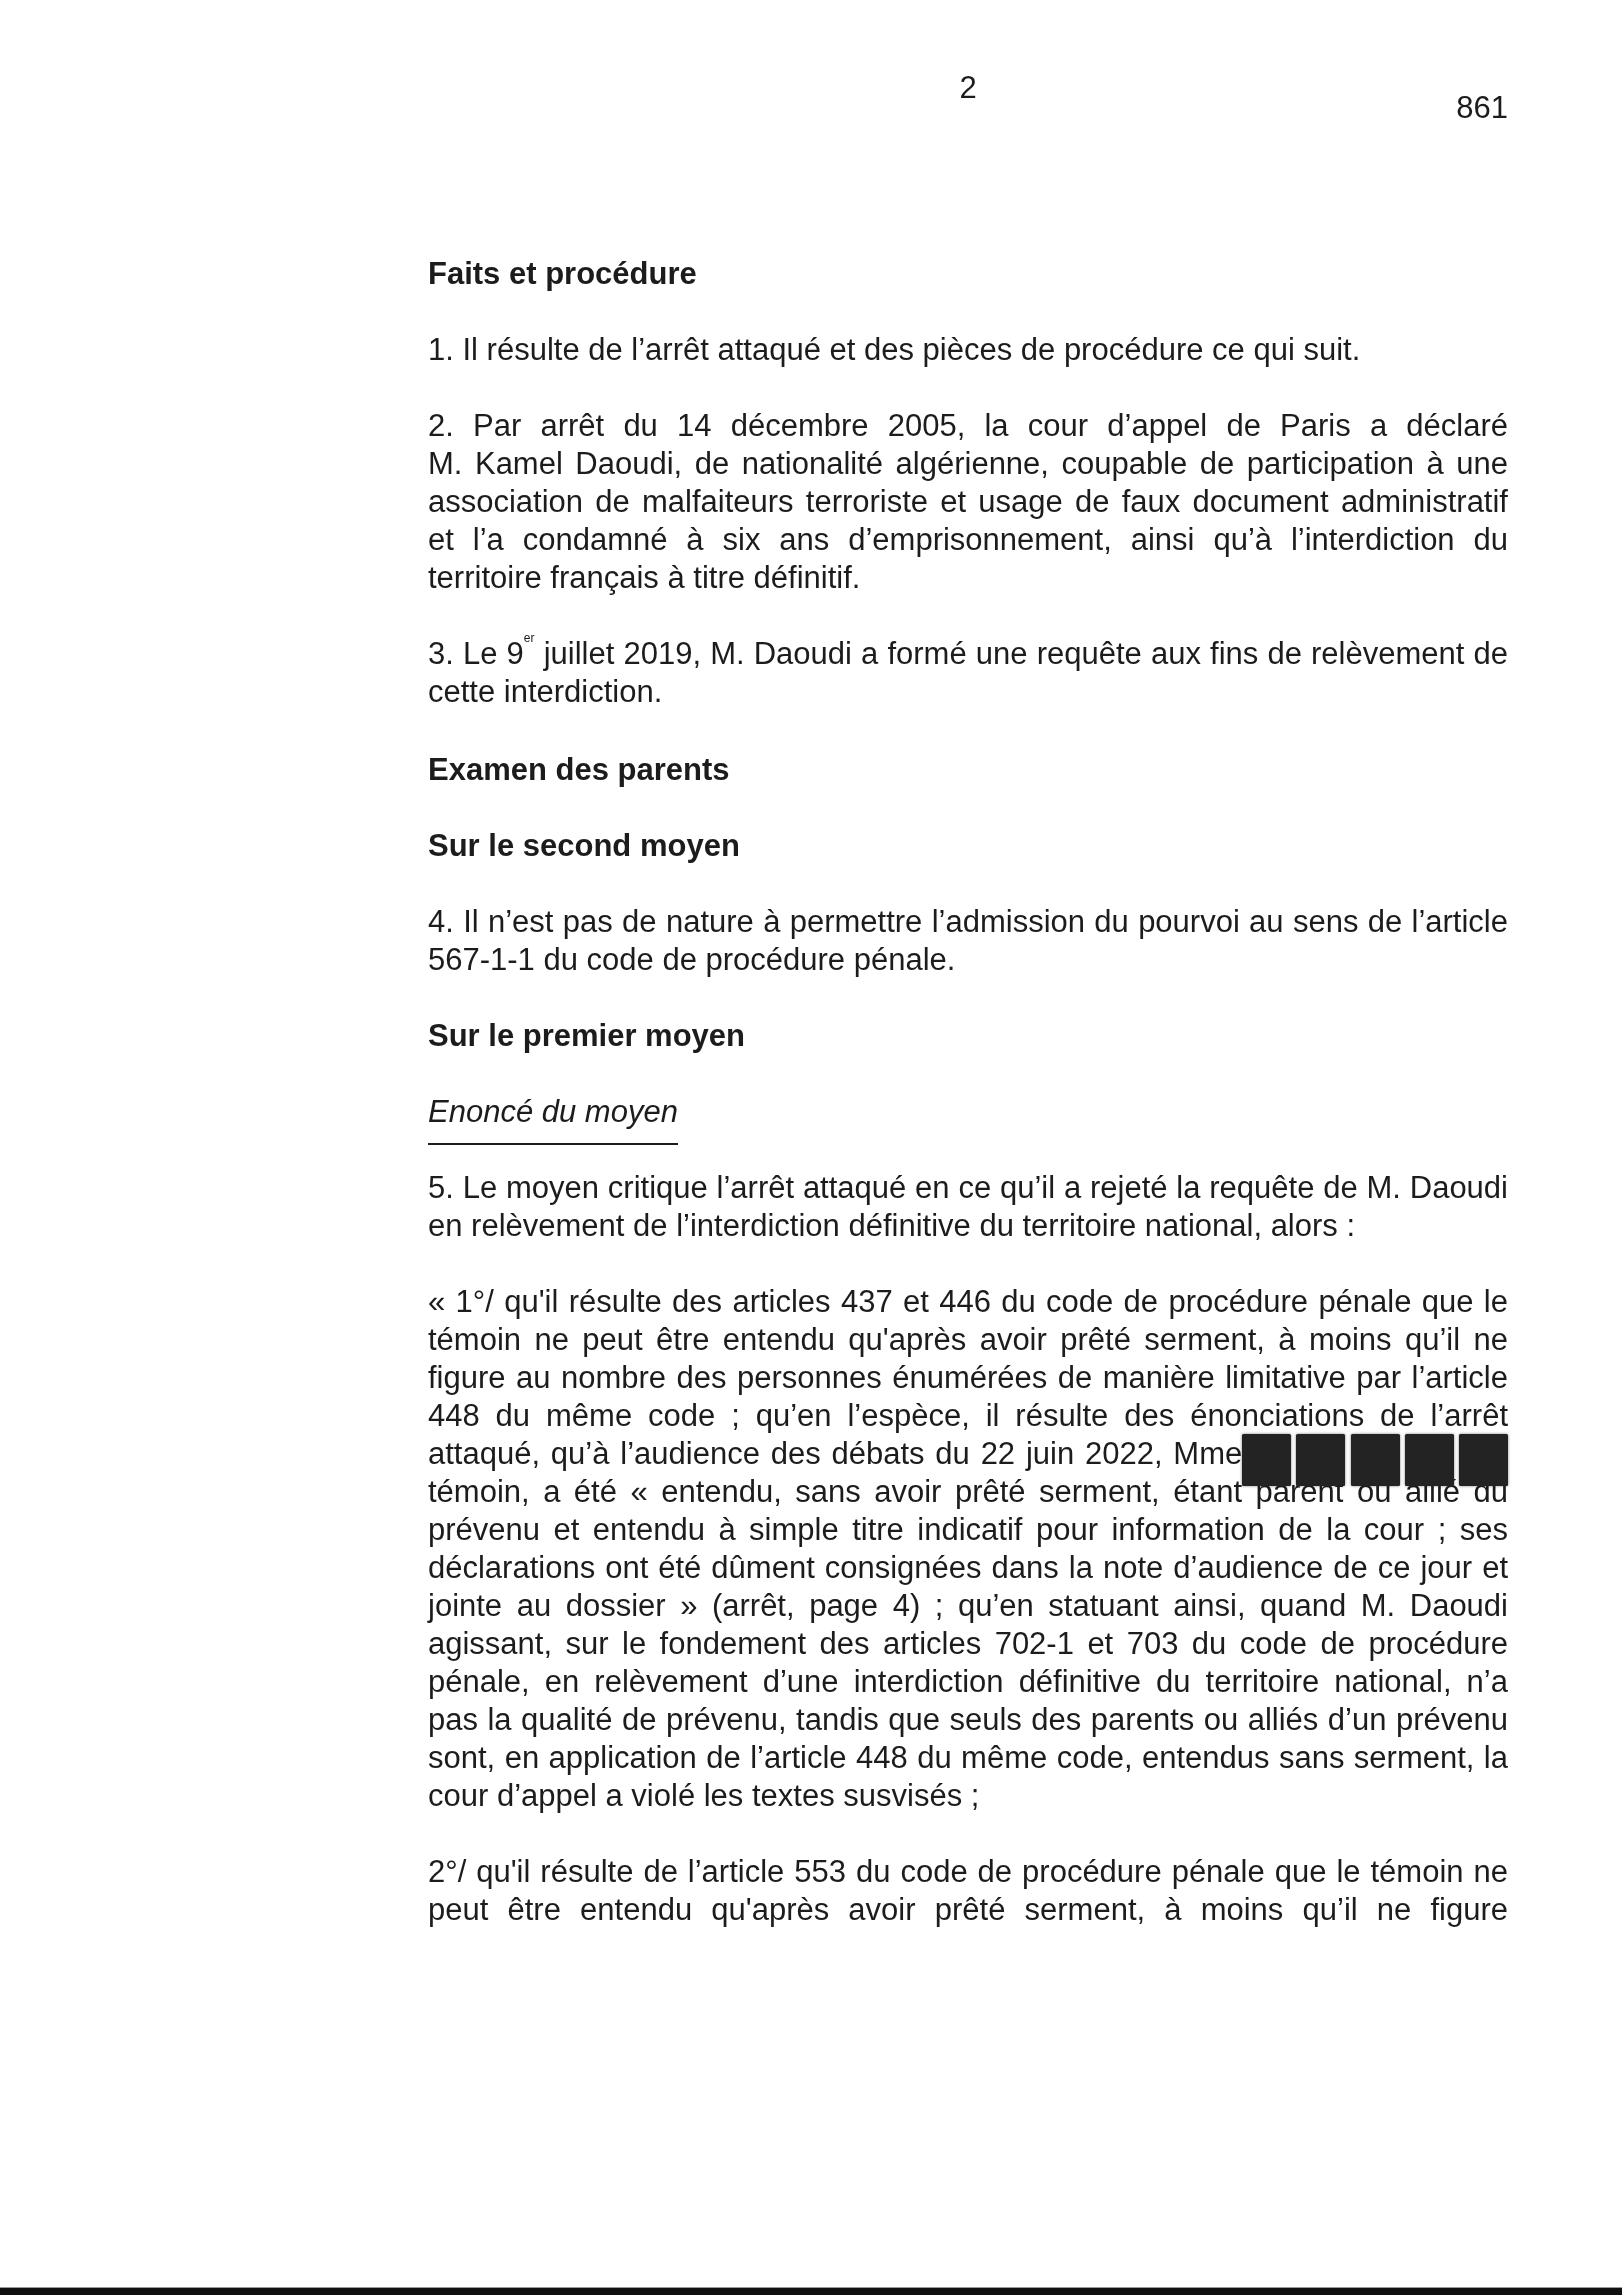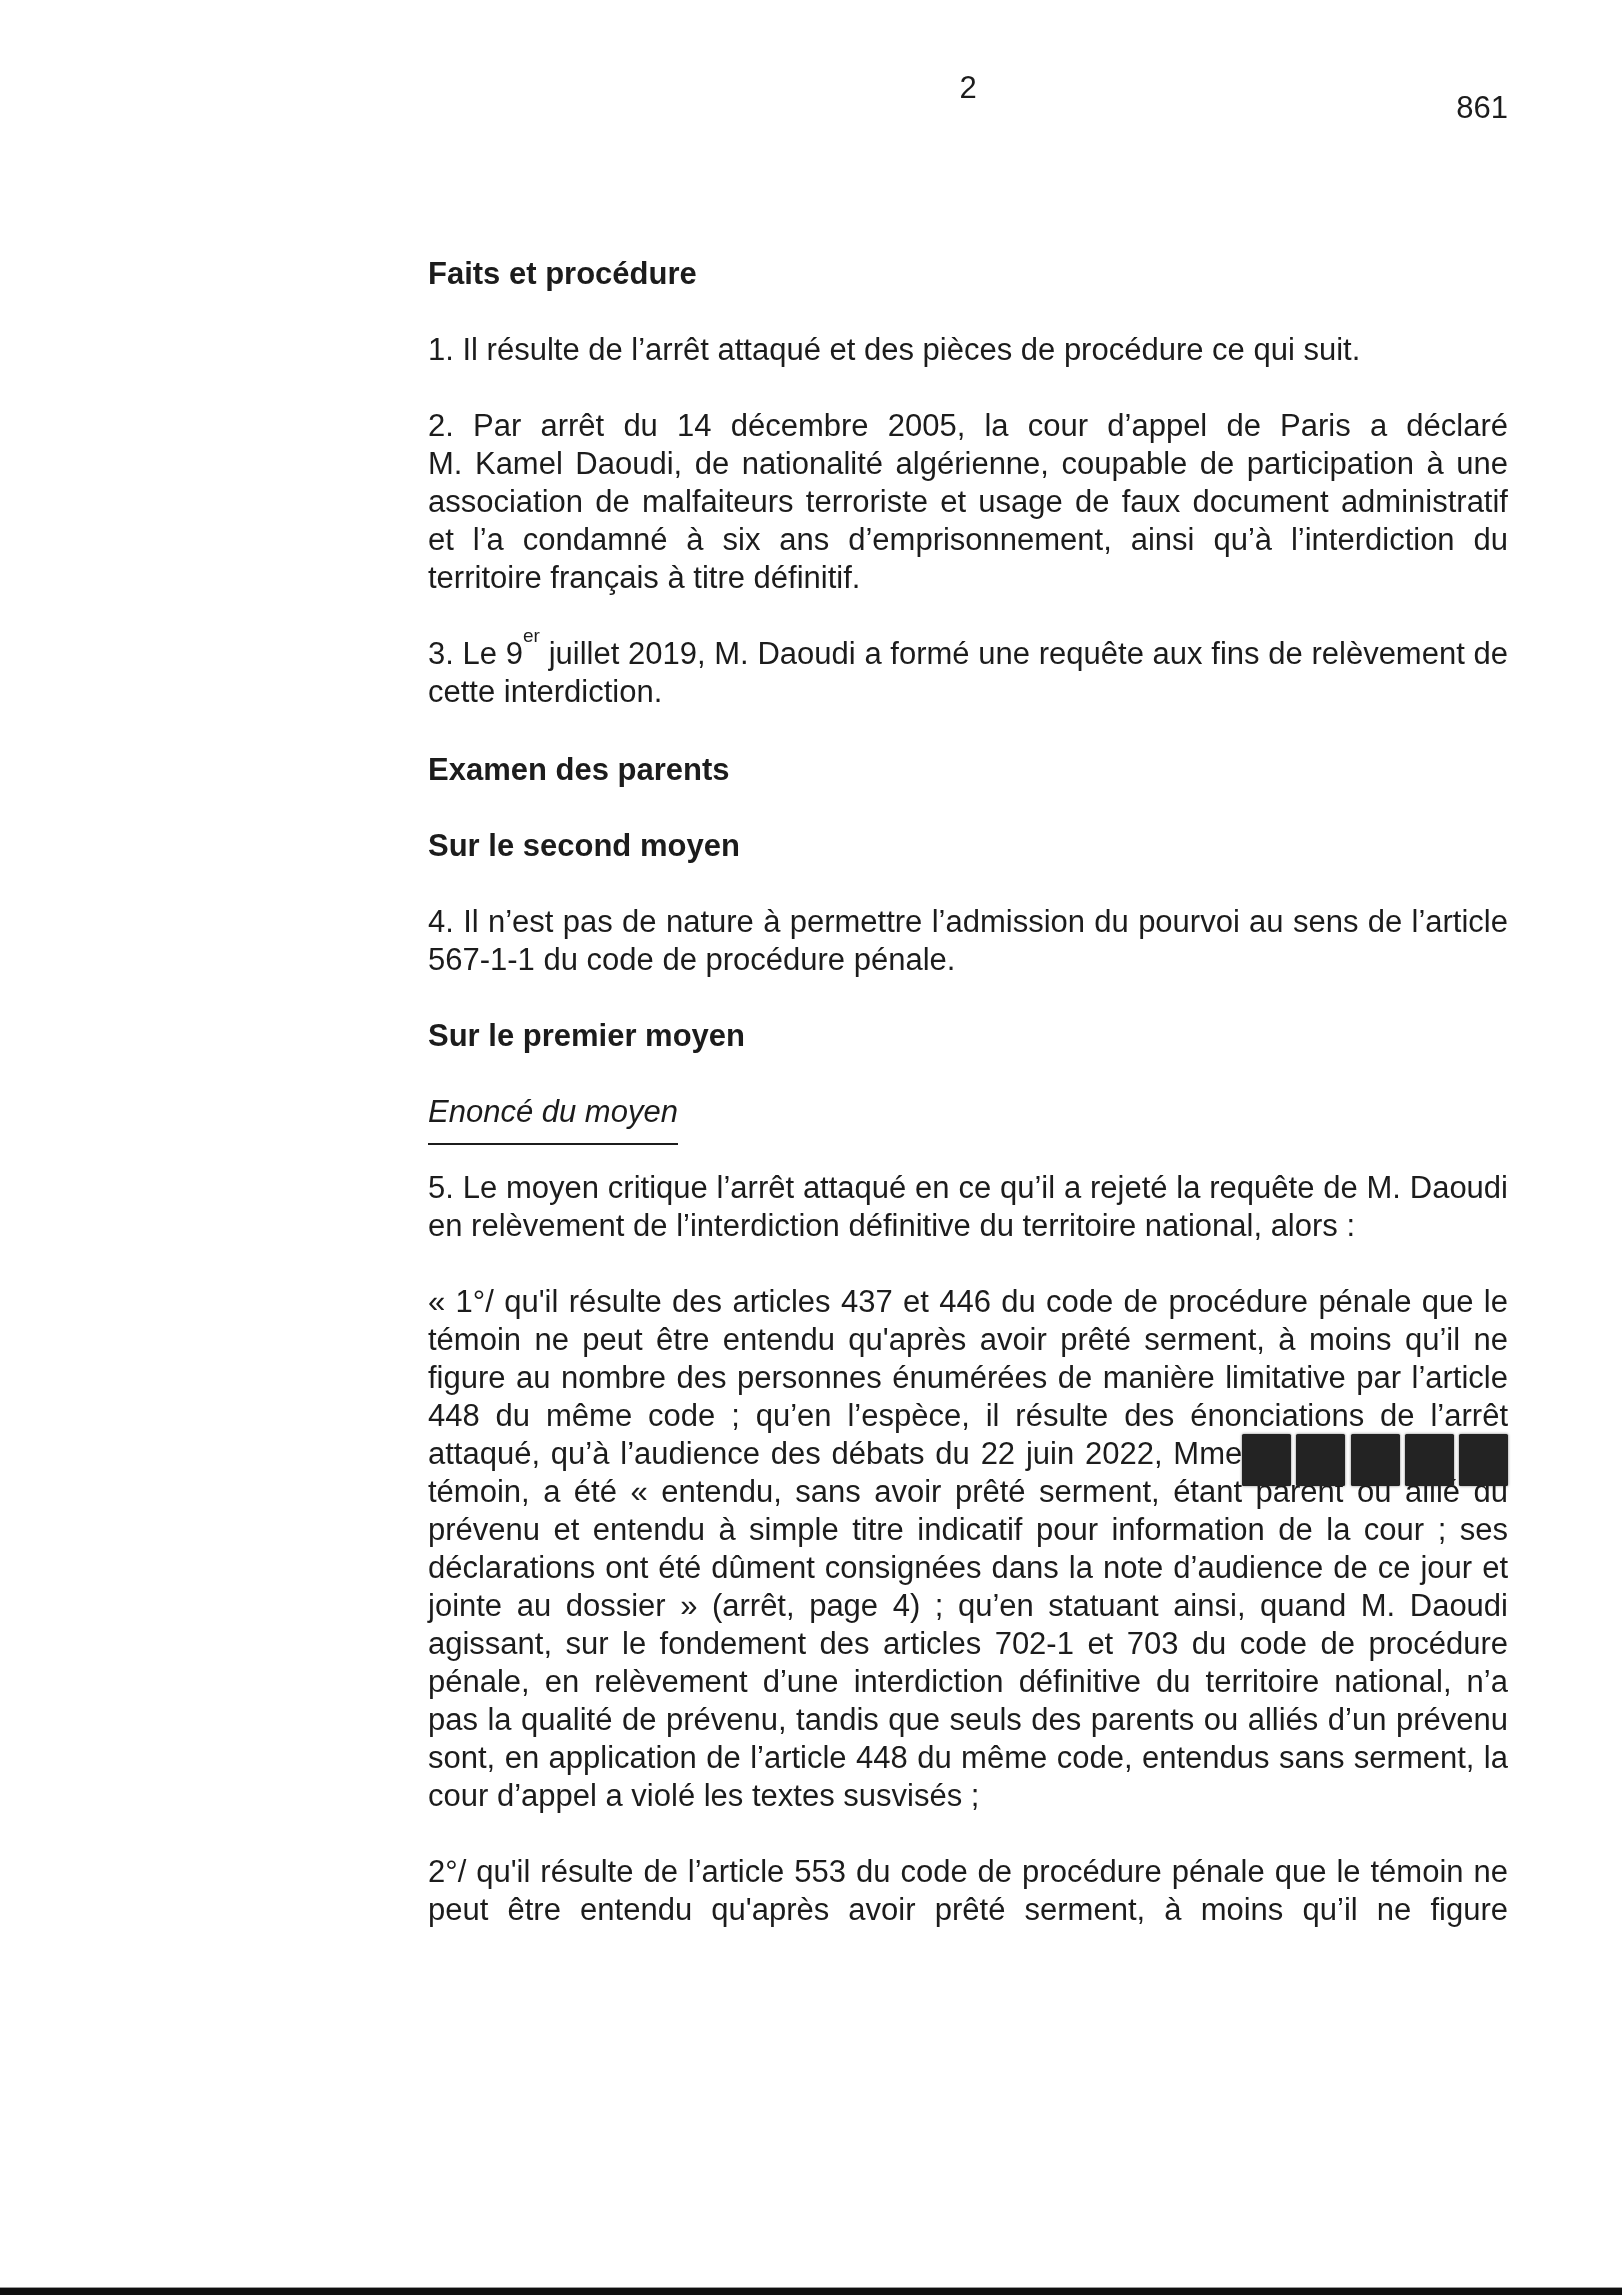--- a/index.html
+++ b/index.html
@@ -30,21 +30,21 @@
   h1, h2, h3, h4 { font-size: 31px; line-height: 38px; font-weight: normal; font-style: normal; }
   .h-bold { font-weight: bold; margin-top: 40px; }
   .h-bold-italic { font-weight: bold; }
   .h-italic { font-style: italic; }
   .underlined { border-bottom: 2.2px solid #1c1c1c; padding-bottom: 14px; }
 
   p.para { text-align: justify; }
   p.justify-last { text-align-last: justify; }
 
   sup.ord {
-    font-size: 19px;
+    font-size: 12px;
     line-height: 0;
     position: relative;
     top: -11px;
   }
 
   .redaction {
     display: inline-block;
     height: 38px;
     vertical-align: top;
     white-space: nowrap;

